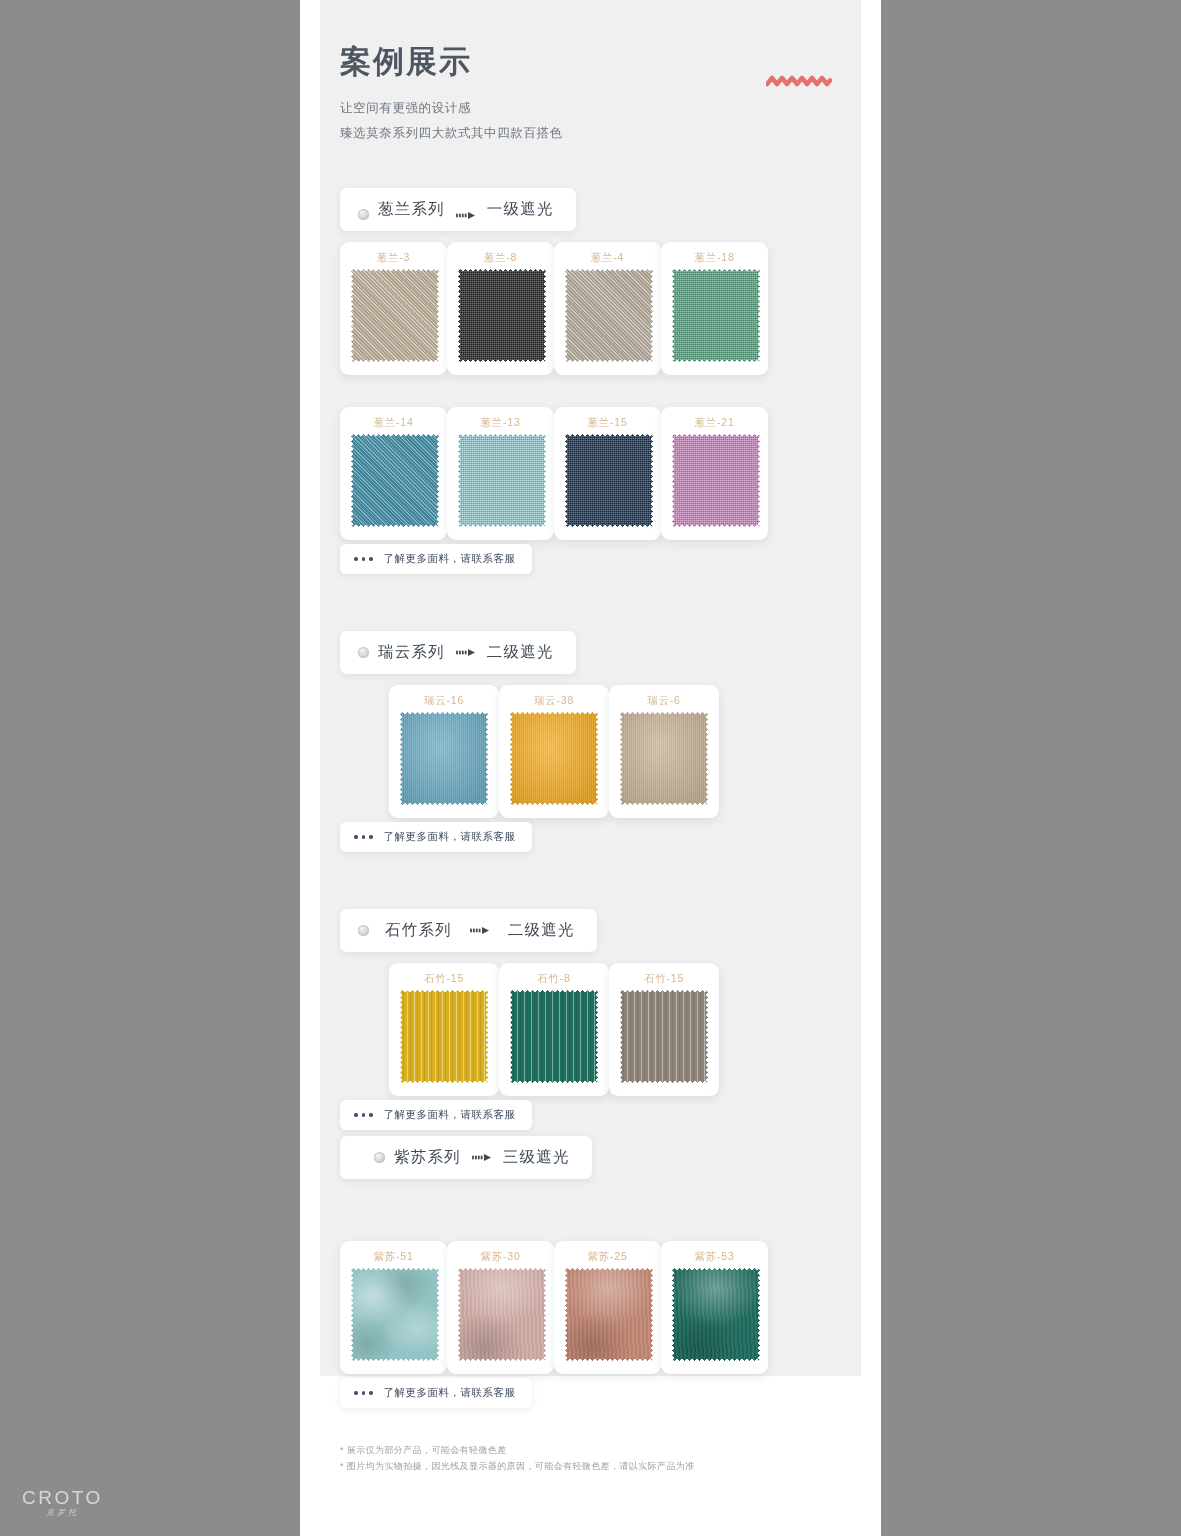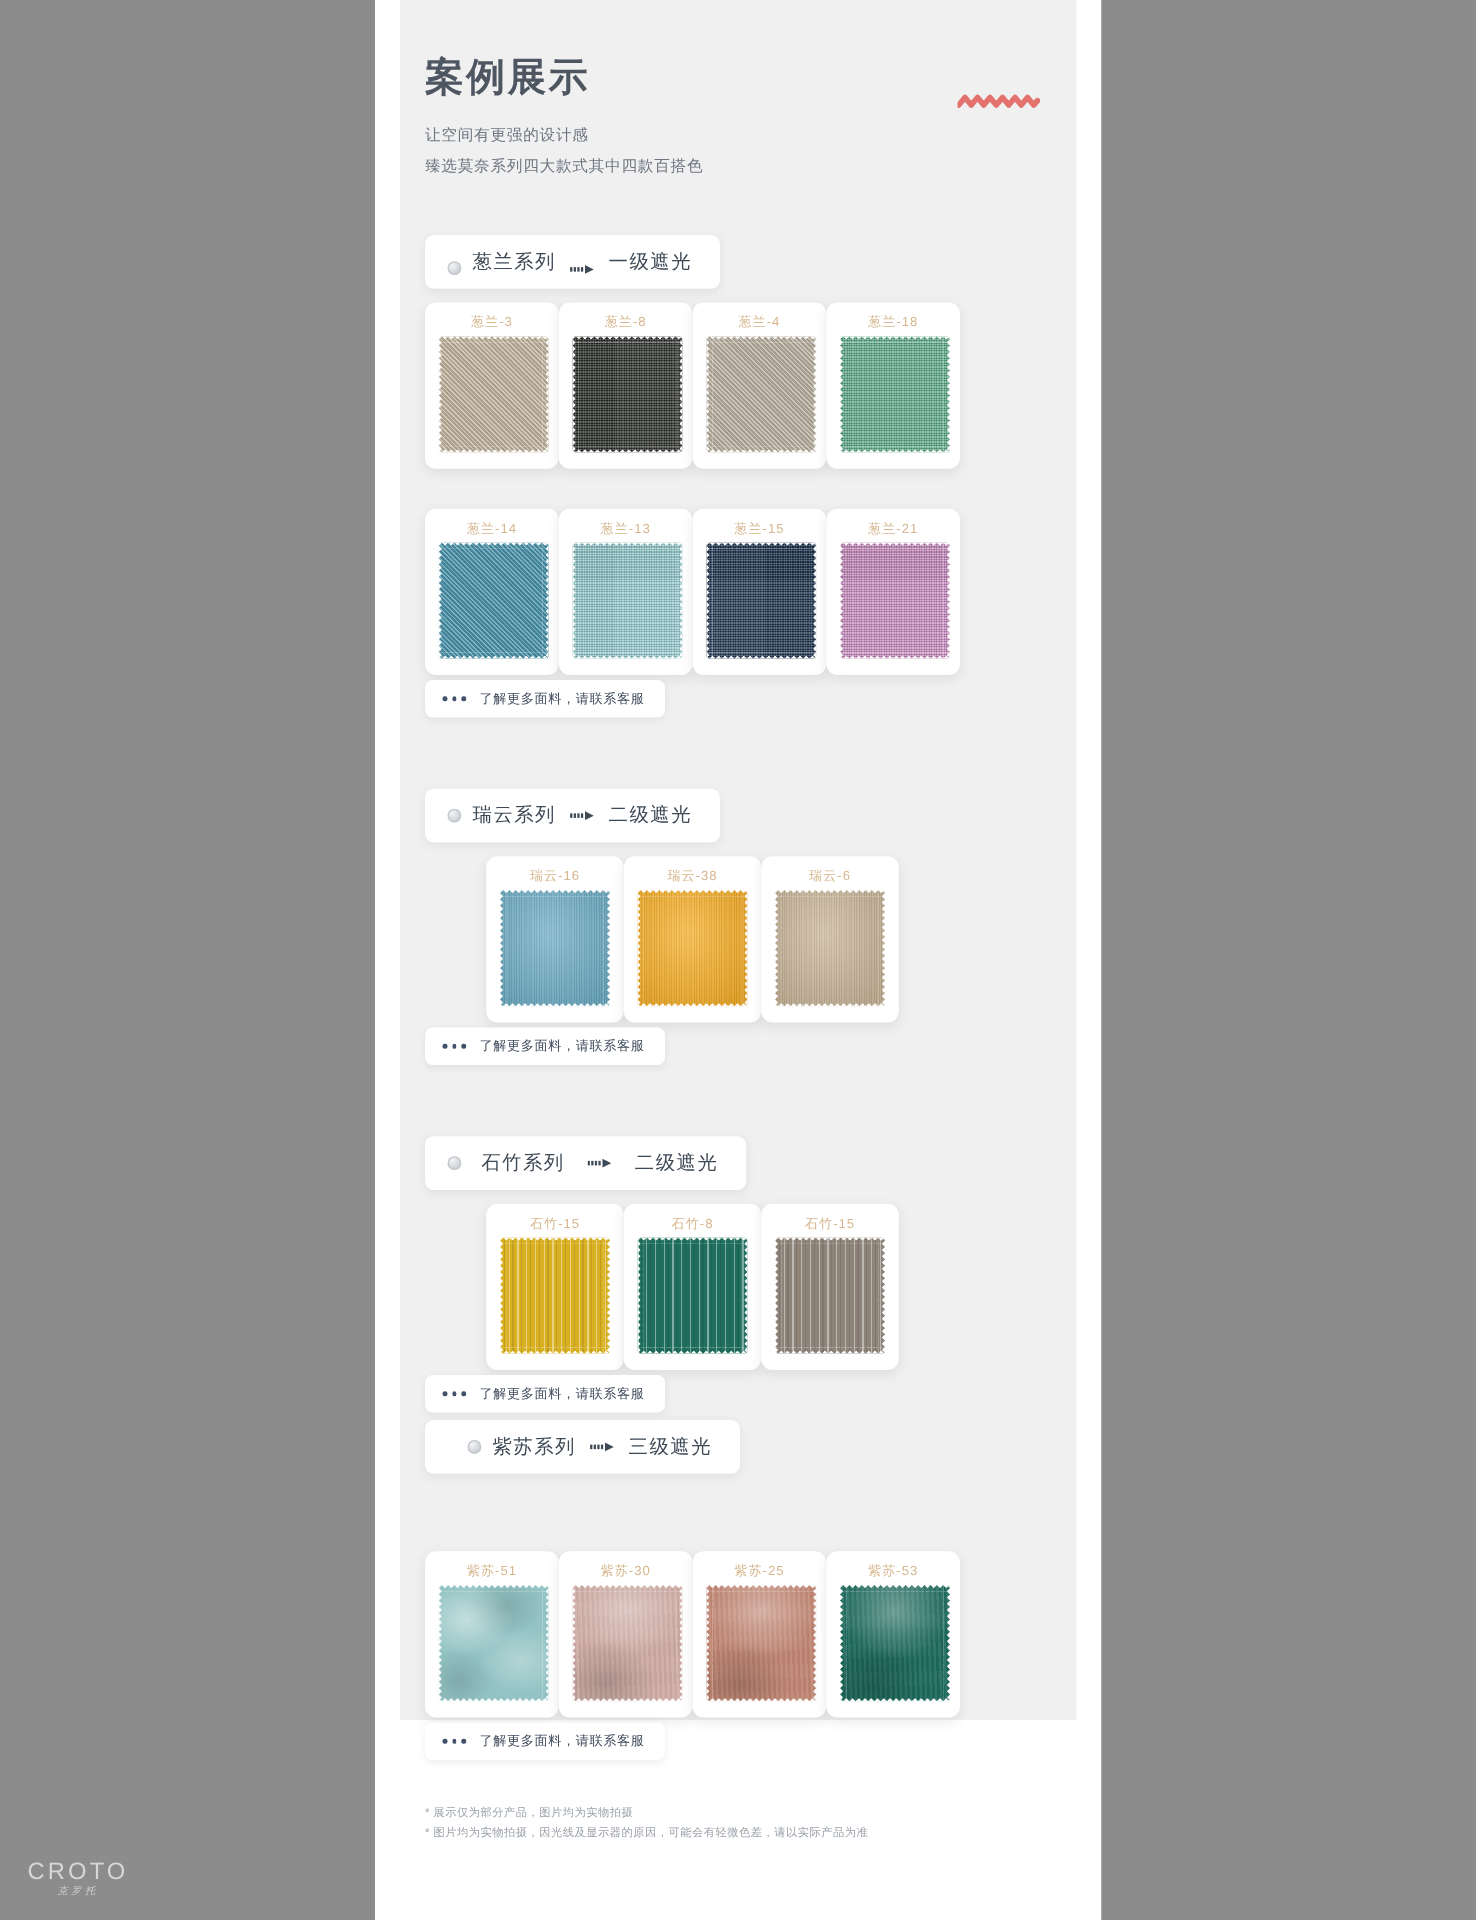--- a/index.html
+++ b/index.html
@@ -442,21 +442,21 @@
                 <i></i>
                 <i></i>
                 <i></i>
               </span>
               <span class="more-text">了解更多面料，请联系客服</span>
             </div>
           </div>
         </div>
 
       <div id="footer-notes">
-        <div class="note">* 展示仅为部分产品，图片均为实物拍摄</div>
+        <div class="note">* 展示仅为部分产品，可能会有轻微色差</div>
         <div class="note">* 图片均为实物拍摄，因光线及显示器的原因，可能会有轻微色差，请以实际产品为准</div>
       </div>
 
     </div>
   </div>
 </div>
 
 <div id="watermark">
   <div id="wm-main">CROTO</div>
   <div id="wm-sub">克罗托</div>

